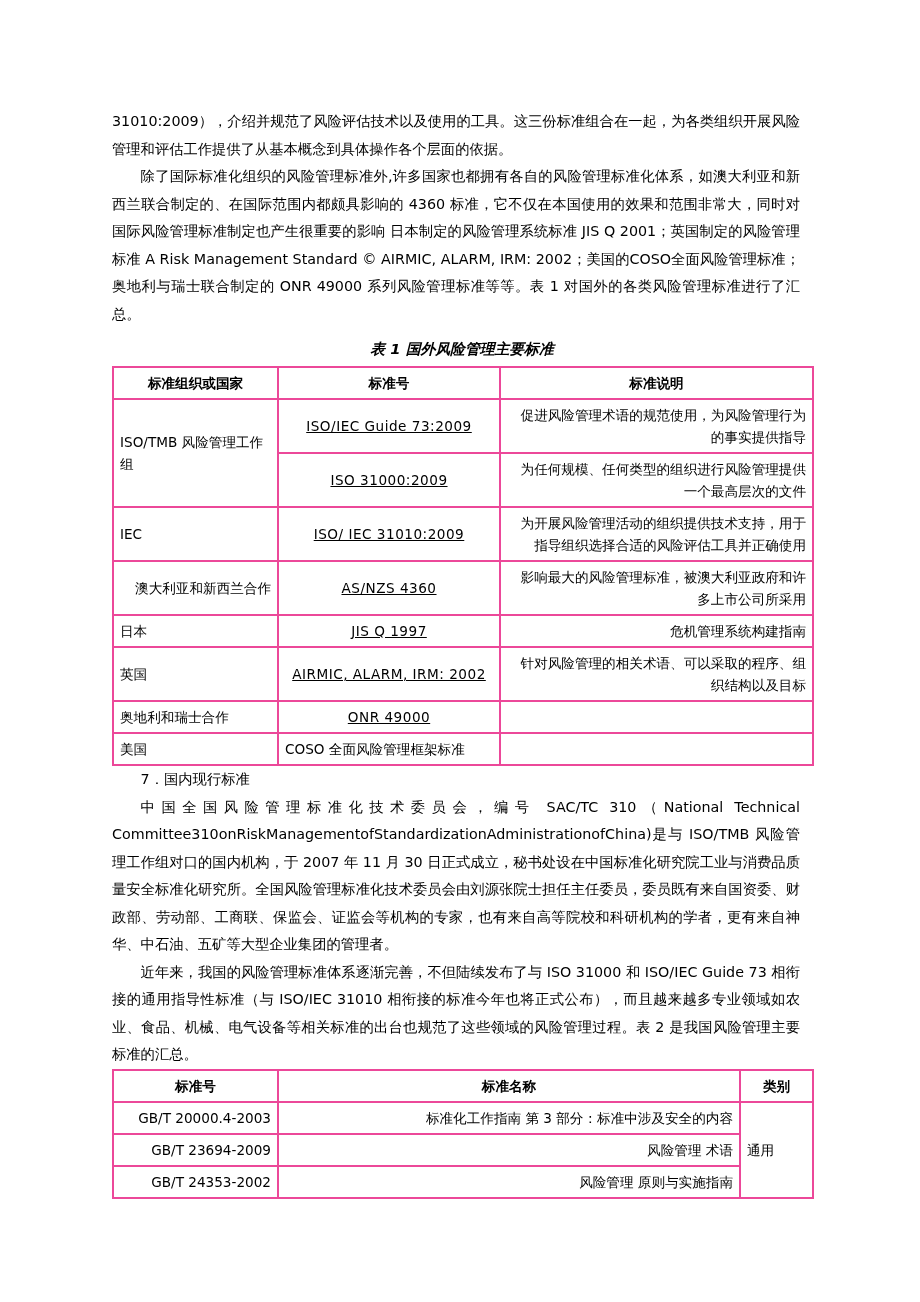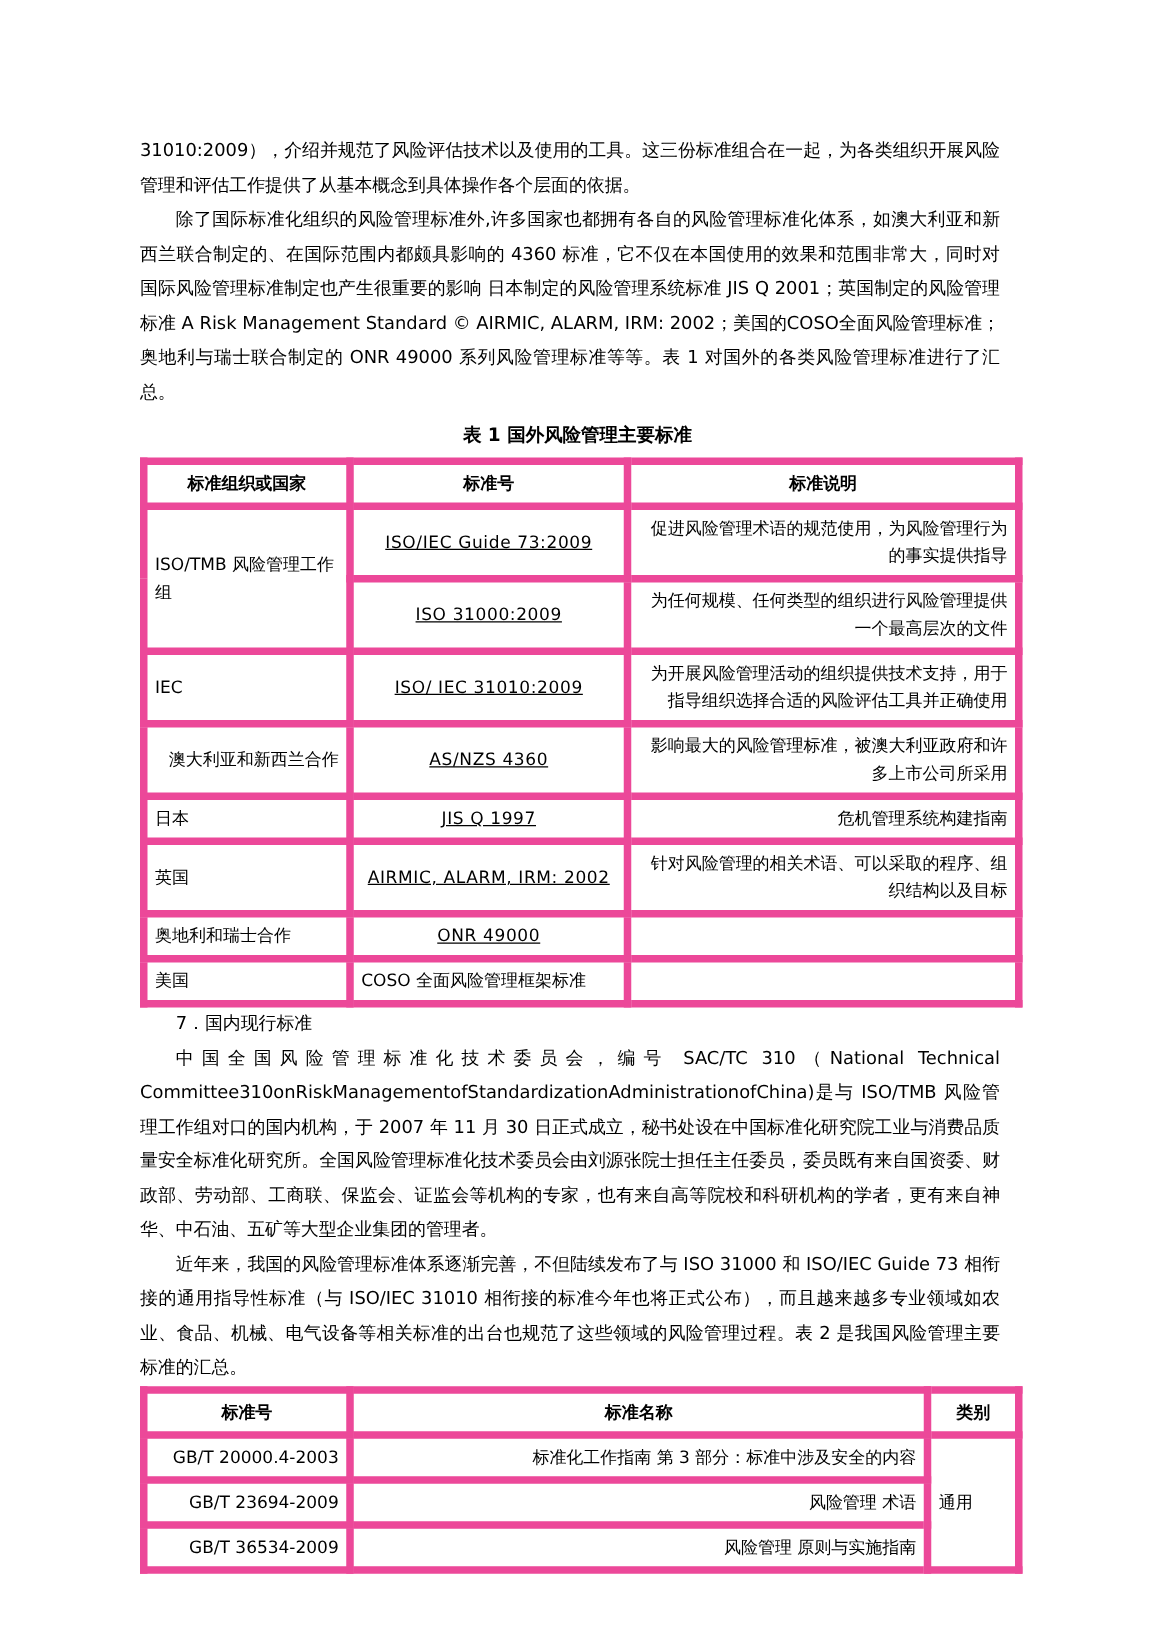--- a/index.html
+++ b/index.html
@@ -40,29 +40,30 @@
   p.indent {
     text-indent: 2em;
   }
   .tbl-title {
     text-align: center;
     font-size: 14.8px;
     font-weight: bold;
     line-height: 30px;
     margin: 6px 0 2px 0;
     font-family: "DejaVu Sans", sans-serif;
+    font-style: italic;
   }
   table.doc-table {
     border-collapse: collapse;
     width: 700px;
     margin: 0 0 0 0;
     table-layout: fixed;
   }
   table.doc-table td, table.doc-table th {
-    border: 6px solid #ec4899;
+    border: 2px solid #ec4899;
     padding: 4px 6px;
     font-size: 13.6px;
     line-height: 22px;
     vertical-align: middle;
     font-family: "DejaVu Sans", sans-serif;
   }
   table.doc-table th {
     text-align: center;
     font-weight: bold;
   }
@@ -183,20 +184,20 @@
         <tr>
           <td class="l">GB/T 20000.4-2003</td>
           <td class="l">标准化工作指南  第 3 部分：标准中涉及安全的内容</td>
           <td class="c" rowspan="3">通用</td>
         </tr>
         <tr>
           <td class="l">GB/T 23694-2009</td>
           <td class="l">风险管理  术语</td>
         </tr>
         <tr>
-          <td class="l">GB/T 36534-2009</td>
+          <td class="l">GB/T 24353-2002</td>
           <td class="l">风险管理  原则与实施指南</td>
         </tr>
       </tbody>
     </table>
 
   </div>
 </div>
 
 </body></html>

